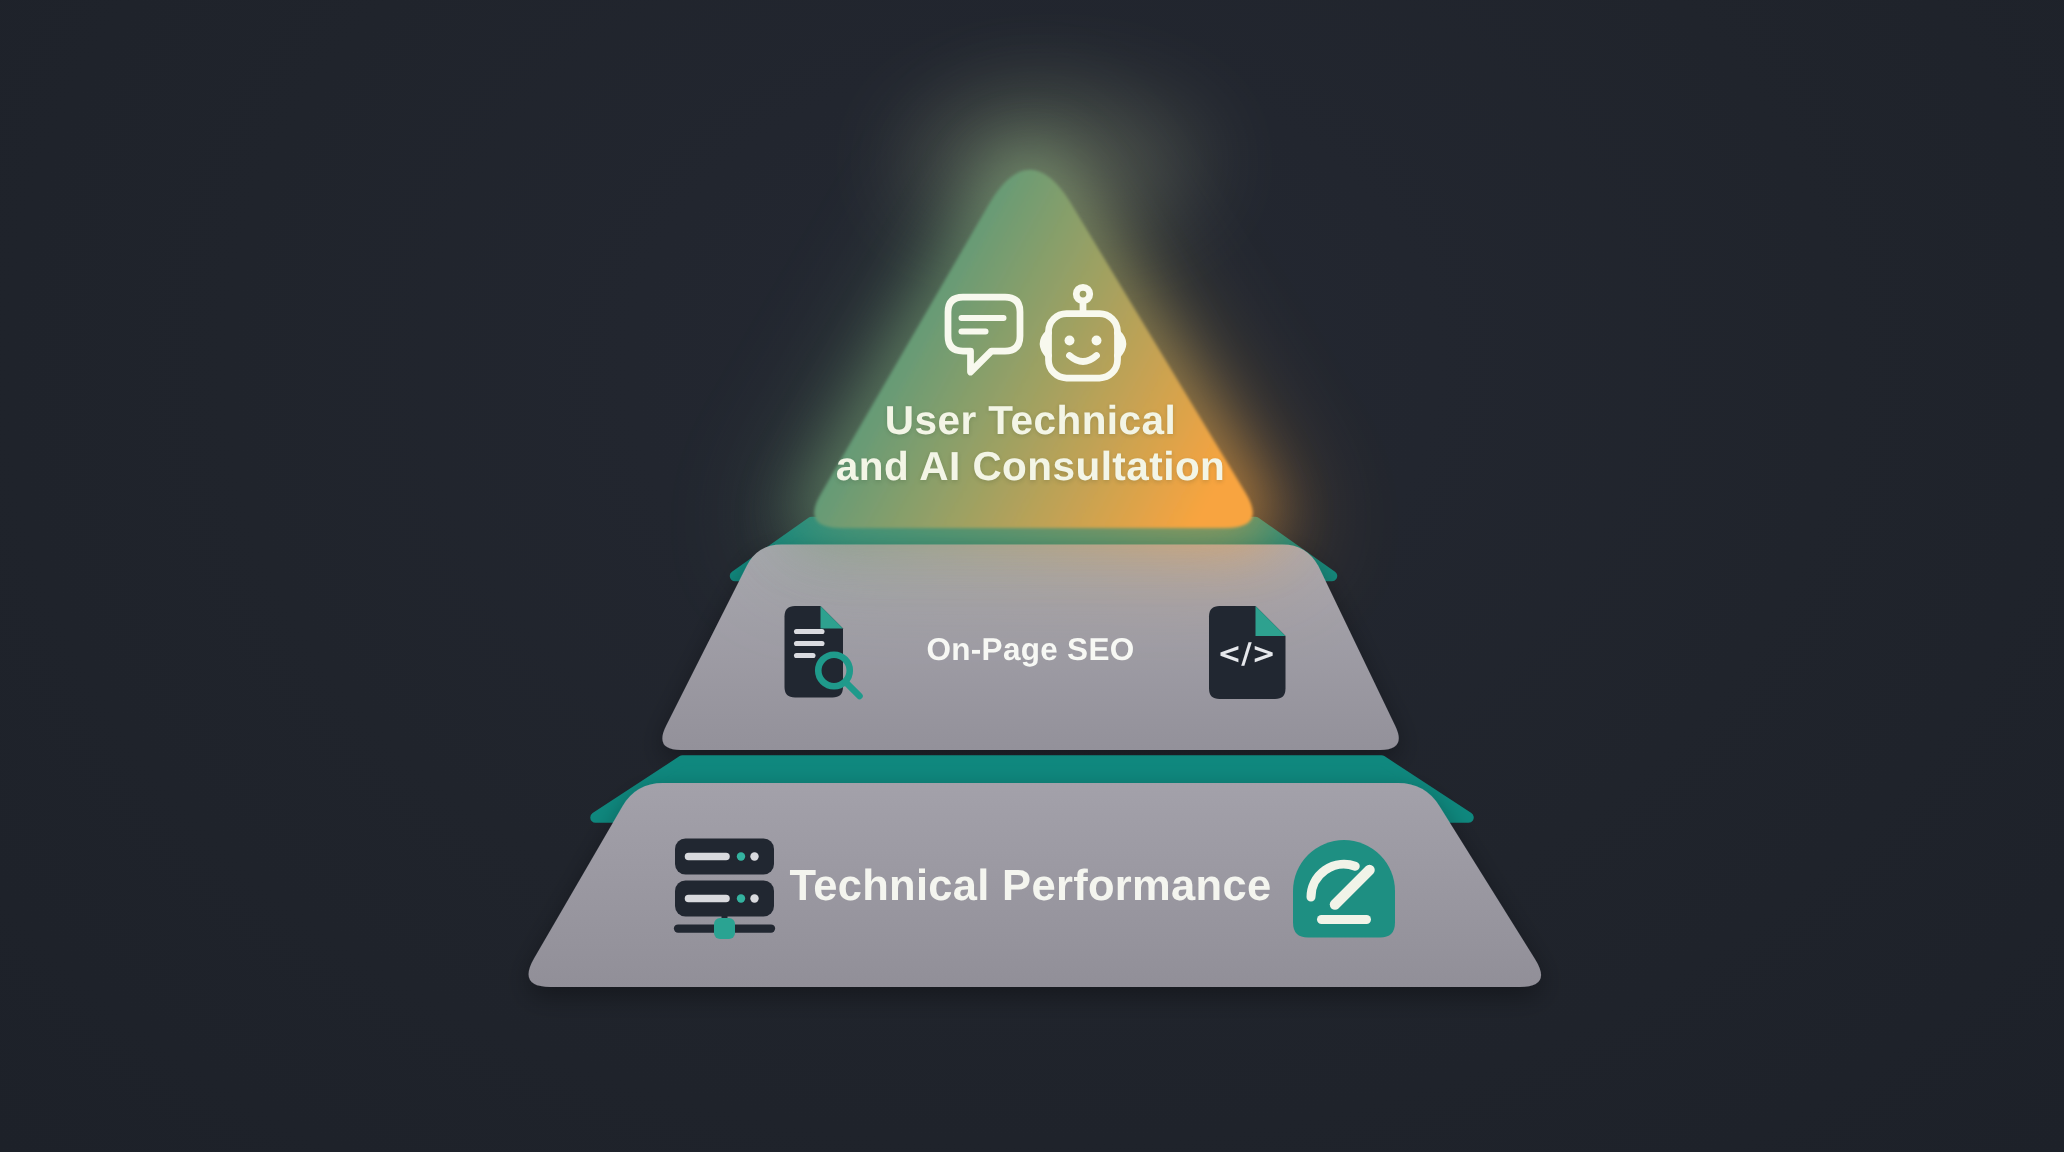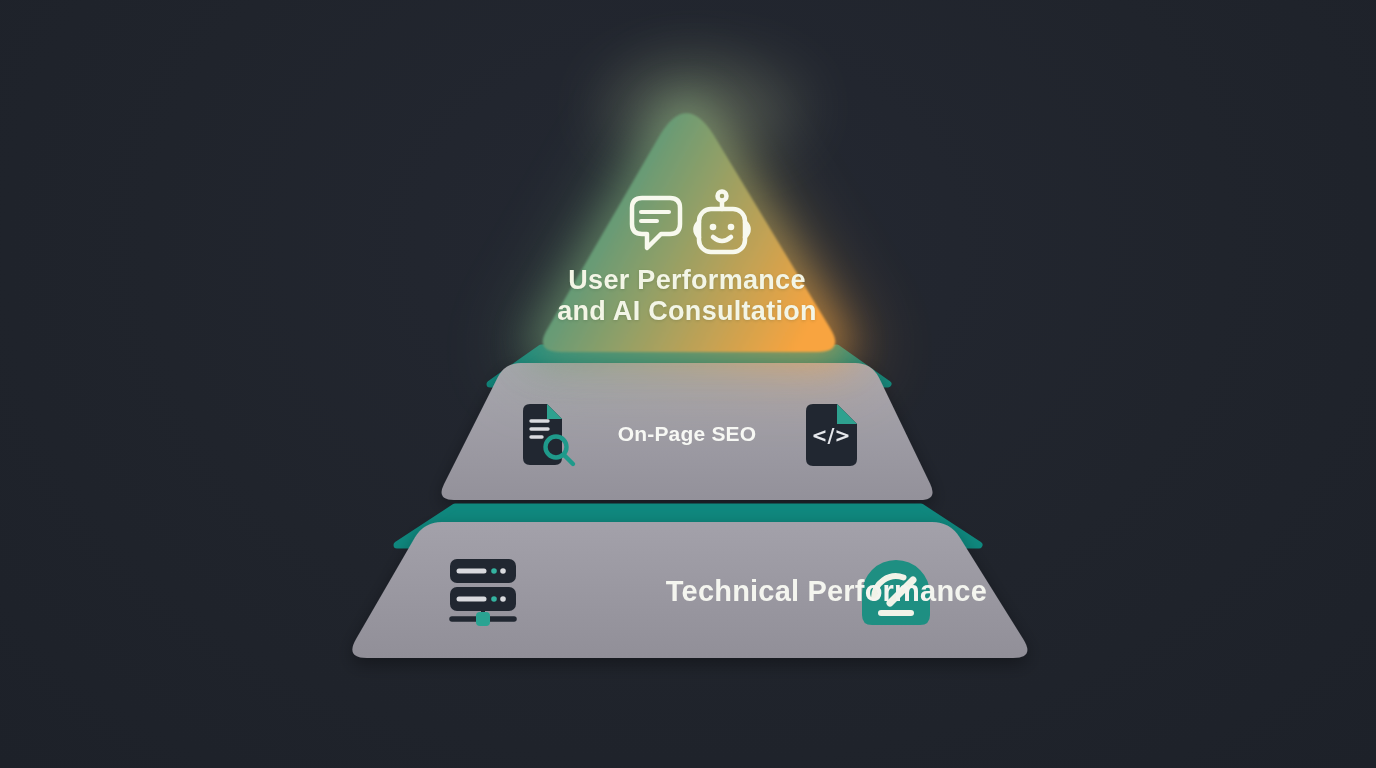--- a/index.html
+++ b/index.html
@@ -6,21 +6,21 @@
   .stage{
     position:relative;width:1376px;height:768px;overflow:hidden;
     background:radial-gradient(ellipse at 50% 32%, #242832 0%, #20242c 55%, #1d2129 100%);
     font-family:"Liberation Sans","DejaVu Sans",sans-serif;
   }
   svg.backdrop{position:absolute;left:0;top:0;width:1376px;height:768px;display:block;}
   .label{position:absolute;left:387px;width:600px;text-align:center;font-weight:bold;color:#f5f6ef;}
   .label-top{top:265px;font-size:27px;line-height:31px;color:#f3f5e6;letter-spacing:.3px;
              text-shadow:0 1px 3px rgba(40,60,40,.18);}
   .label-mid{top:419px;font-size:21px;line-height:30px;color:#f7f8f4;letter-spacing:.2px;}
-  .label-bot{top:576px;font-size:29px;line-height:30px;color:#f4f5ef;letter-spacing:.2px;text-align:right;}
+  .label-bot{top:576px;font-size:29px;line-height:30px;color:#f4f5ef;letter-spacing:.2px;}
 </style>
 </head>
 <body>
 
 <div class="stage">
 
   <svg class="backdrop" viewBox="0 0 1376 768">
     <defs>
       <linearGradient id="triGrad" x1="0" y1="0.25" x2="1" y2="0.7">
         <stop offset="0" stop-color="#319488"></stop>
@@ -119,19 +119,19 @@
 
     <g>
       <path d="M 862,594 A 34 34 0 0 1 930,594 L 930,615 Q 930,625 920,625 L 872,625 Q 862,625 862,615 Z" fill="#1e8f82"></path>
       <path d="M 874,598 A 22 22 0 0 1 903.5,577.5" fill="none" stroke="#f1f3e8" stroke-width="6" stroke-linecap="round"></path>
       <line x1="890" y1="603" x2="913" y2="580" stroke="#f1f3e8" stroke-width="7" stroke-linecap="round"></line>
       <line x1="881" y1="613" x2="911" y2="613" stroke="#f1f3e8" stroke-width="6" stroke-linecap="round"></line>
     </g>
   </svg>
 
   <div class="label label-top">
-    <div>User Performance</div>
+    <div>User Technical</div>
     <div>and AI Consultation</div>
   </div>
   <div class="label label-mid">On-Page SEO</div>
   <div class="label label-bot">Technical Performance</div>
 
 </div>
 
 </body></html>

